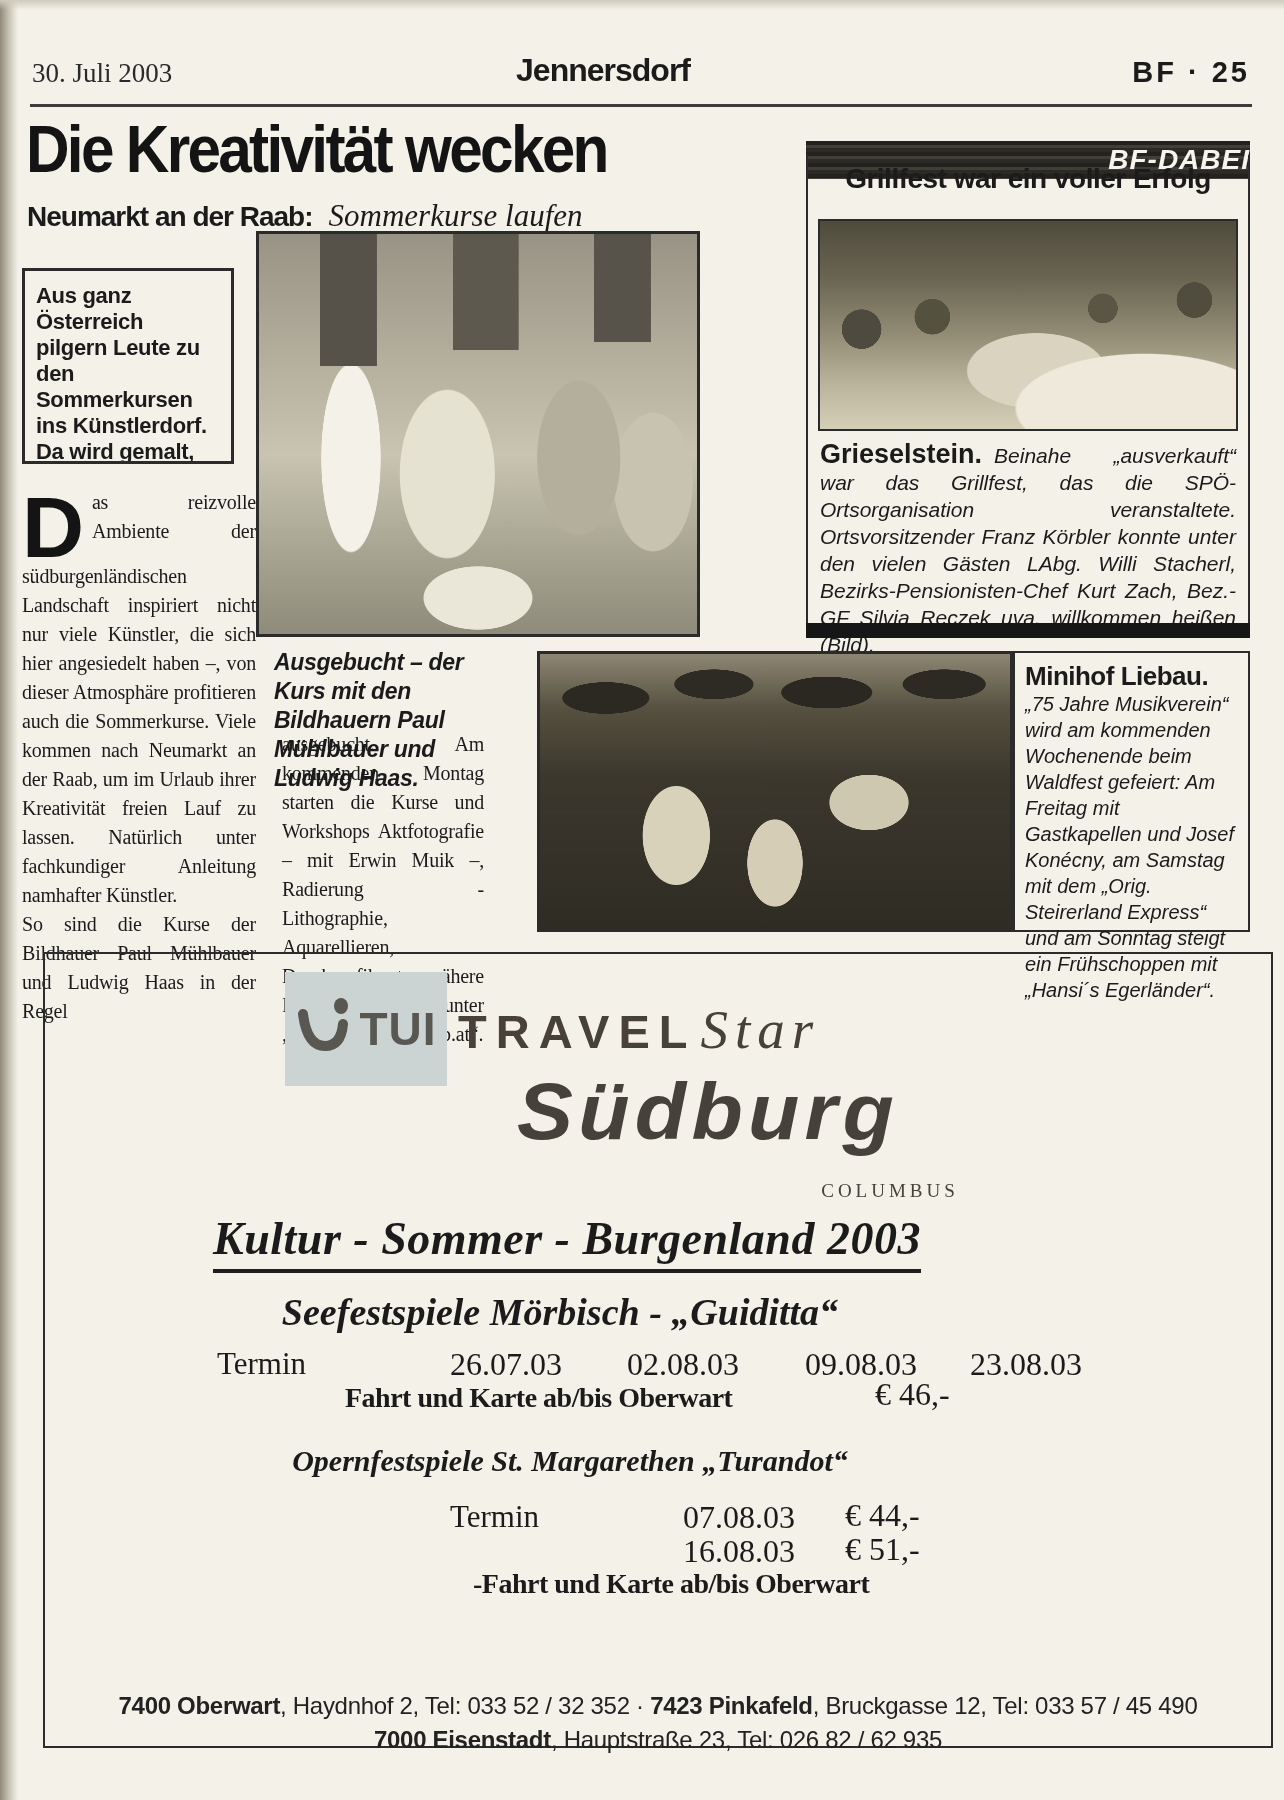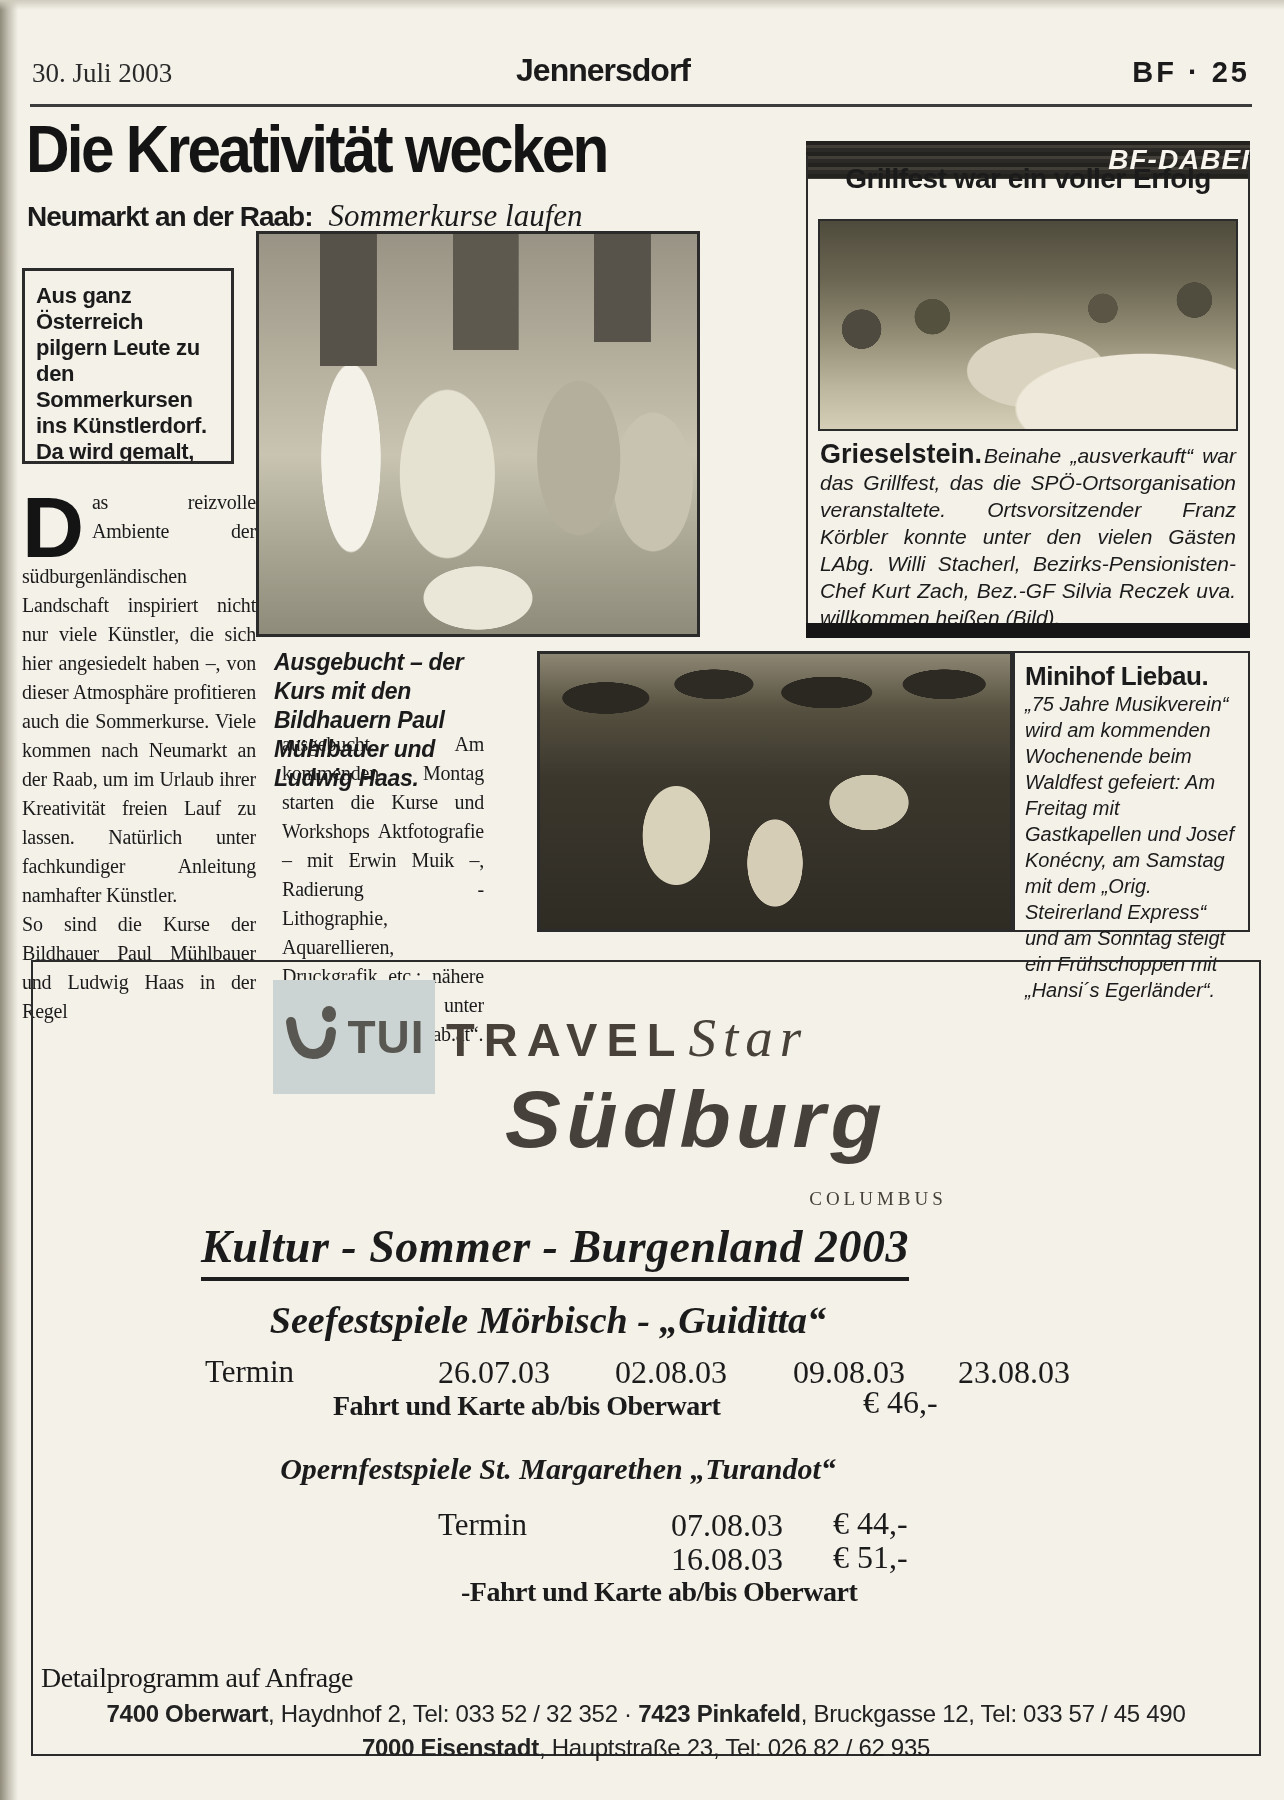--- a/index.html
+++ b/index.html
@@ -71,42 +71,42 @@
     background:
       radial-gradient(ellipse 130px 55px at 78% 90%, #eee9da 0 98%, rgba(0,0,0,0) 100%),
       radial-gradient(ellipse 70px 38px at 52% 72%, #d9d3bf 0 98%, rgba(0,0,0,0) 100%),
       radial-gradient(circle 20px at 10% 52%, #4e4a3f 0 98%, rgba(0,0,0,0) 100%),
       radial-gradient(circle 18px at 27% 46%, #55513f 0 98%, rgba(0,0,0,0) 100%),
       radial-gradient(circle 18px at 90% 38%, #514d3e 0 98%, rgba(0,0,0,0) 100%),
       radial-gradient(circle 15px at 68% 42%, #5a5544 0 98%, rgba(0,0,0,0) 100%),
       linear-gradient(180deg,#4f4b3c 0%,#6b6652 28%,#938d76 55%,#bdb69f 80%,#d6cfb8 100%);}
   .bf-caption{margin:10px 12px 0 12px;font-family:"Liberation Sans",sans-serif;
     font-style:italic;font-size:21px;line-height:27px;text-align:justify;}
-  .bf-caption .lead{font-style:normal;font-weight:bold;font-size:27px;margin-right:2px;}
+  .bf-caption .lead{font-style:normal;font-weight:bold;font-size:27px;margin-right:12px;}
   .bf-bottom{position:absolute;left:806px;top:623px;width:444px;height:15px;background:#161616;}
 
   
   .photo-band{left:537px;top:651px;width:476px;height:281px;
     background:
       radial-gradient(ellipse 44px 16px at 14% 16%, #2c2923 0 98%, rgba(0,0,0,0) 100%),
       radial-gradient(ellipse 40px 15px at 37% 11%, #2e2b24 0 98%, rgba(0,0,0,0) 100%),
       radial-gradient(ellipse 46px 16px at 61% 14%, #2b2822 0 98%, rgba(0,0,0,0) 100%),
       radial-gradient(ellipse 42px 15px at 86% 11%, #2d2a23 0 98%, rgba(0,0,0,0) 100%),
       radial-gradient(ellipse 34px 50px at 29% 66%, #d9d2ba 0 98%, rgba(0,0,0,0) 100%),
       radial-gradient(ellipse 40px 28px at 70% 54%, #cfc8b0 0 98%, rgba(0,0,0,0) 100%),
       radial-gradient(ellipse 28px 44px at 50% 76%, #d5cdb5 0 98%, rgba(0,0,0,0) 100%),
       linear-gradient(180deg,#8d8673 0%,#55503f 20%,#3b372d 45%,#2f2c24 100%);}
   .minihof{position:absolute;left:1013px;top:651px;width:237px;height:281px;box-sizing:border-box;
     border:2px solid #2b2b2b;padding:10px 10px;
     font-family:"Liberation Sans",sans-serif;font-style:italic;font-size:20px;line-height:26px;}
   .minihof .lead{font-style:normal;font-weight:bold;font-size:26px;letter-spacing:-0.5px;margin-right:4px;}
 
   
-  .ad{position:absolute;left:31px;top:952px;width:1230px;height:796px;box-sizing:border-box;
-    border:2px solid #2b2b2b;margin-top:8px;}
+  .ad{position:absolute;left:43px;top:952px;width:1230px;height:796px;box-sizing:border-box;
+    border:2px solid #2b2b2b;}
   .ad *{box-sizing:border-box;}
   .tui-box{position:absolute;left:240px;top:18px;width:162px;height:114px;background:#ccd3d3;
     display:flex;align-items:center;justify-content:center;gap:6px;}
   .tui-word{font-family:"Liberation Sans",sans-serif;font-weight:bold;font-size:46px;color:#585751;letter-spacing:1px;}
   .travelstar{position:absolute;left:413px;top:44px;white-space:nowrap;}
   .travel-word{font-family:"Liberation Sans",sans-serif;font-weight:bold;font-size:47px;
     color:#47413a;letter-spacing:9px;}
   .star-word{font-family:"Liberation Serif",serif;font-style:italic;font-size:55px;
     color:#47413a;letter-spacing:7px;margin-left:4px;}
   .starburst{position:absolute;left:690px;top:-38px;width:170px;height:170px;z-index:-1;}
@@ -231,21 +231,20 @@
     <div class="serifline price1">€ 46,-</div>
 
     <div class="event2-name">Opernfestspiele St. Margarethen „Turandot“</div>
     <div class="serifline t-label2">Termin</div>
     <div class="serifline d5">07.08.03</div>
     <div class="serifline price2">€ 44,-</div>
     <div class="serifline d6">16.08.03</div>
     <div class="serifline price3">€ 51,-</div>
     <div class="serifline fahrt2">-Fahrt und Karte ab/bis Oberwart</div>
 
-    <div class="serifline detail">Detailprogramm auf Anfrage</div>
 
     <div class="addr addr1">
       <b>7400 Oberwart</b><span>, Haydnhof 2, Tel: 033 52 / 32 352 · </span><b>7423 Pinkafeld</b><span>, Bruckgasse 12, Tel: 033 57 / 45 490</span>
     </div>
     <div class="addr addr2">
       <b>7000 Eisenstadt</b><span>, Hauptstraße 23, Tel: 026 82 / 62 935</span>
     </div>
   </div>
 </div>
 

